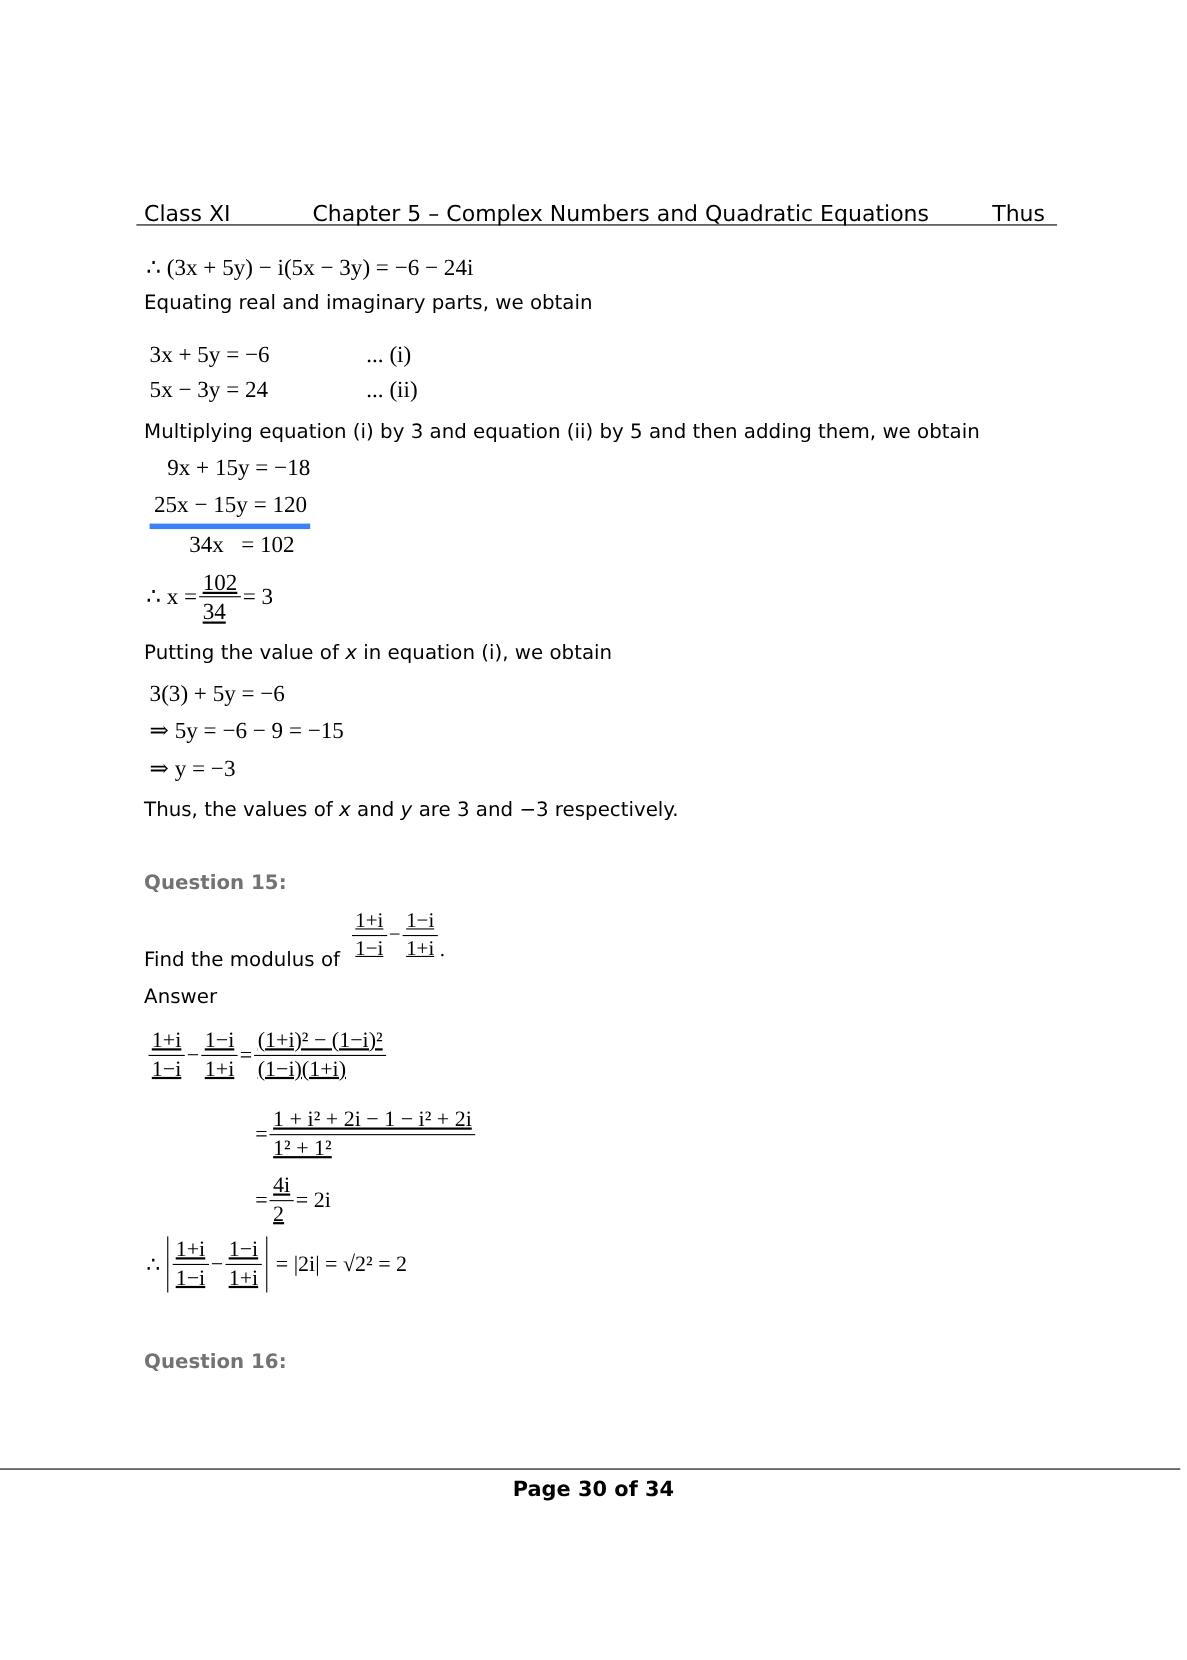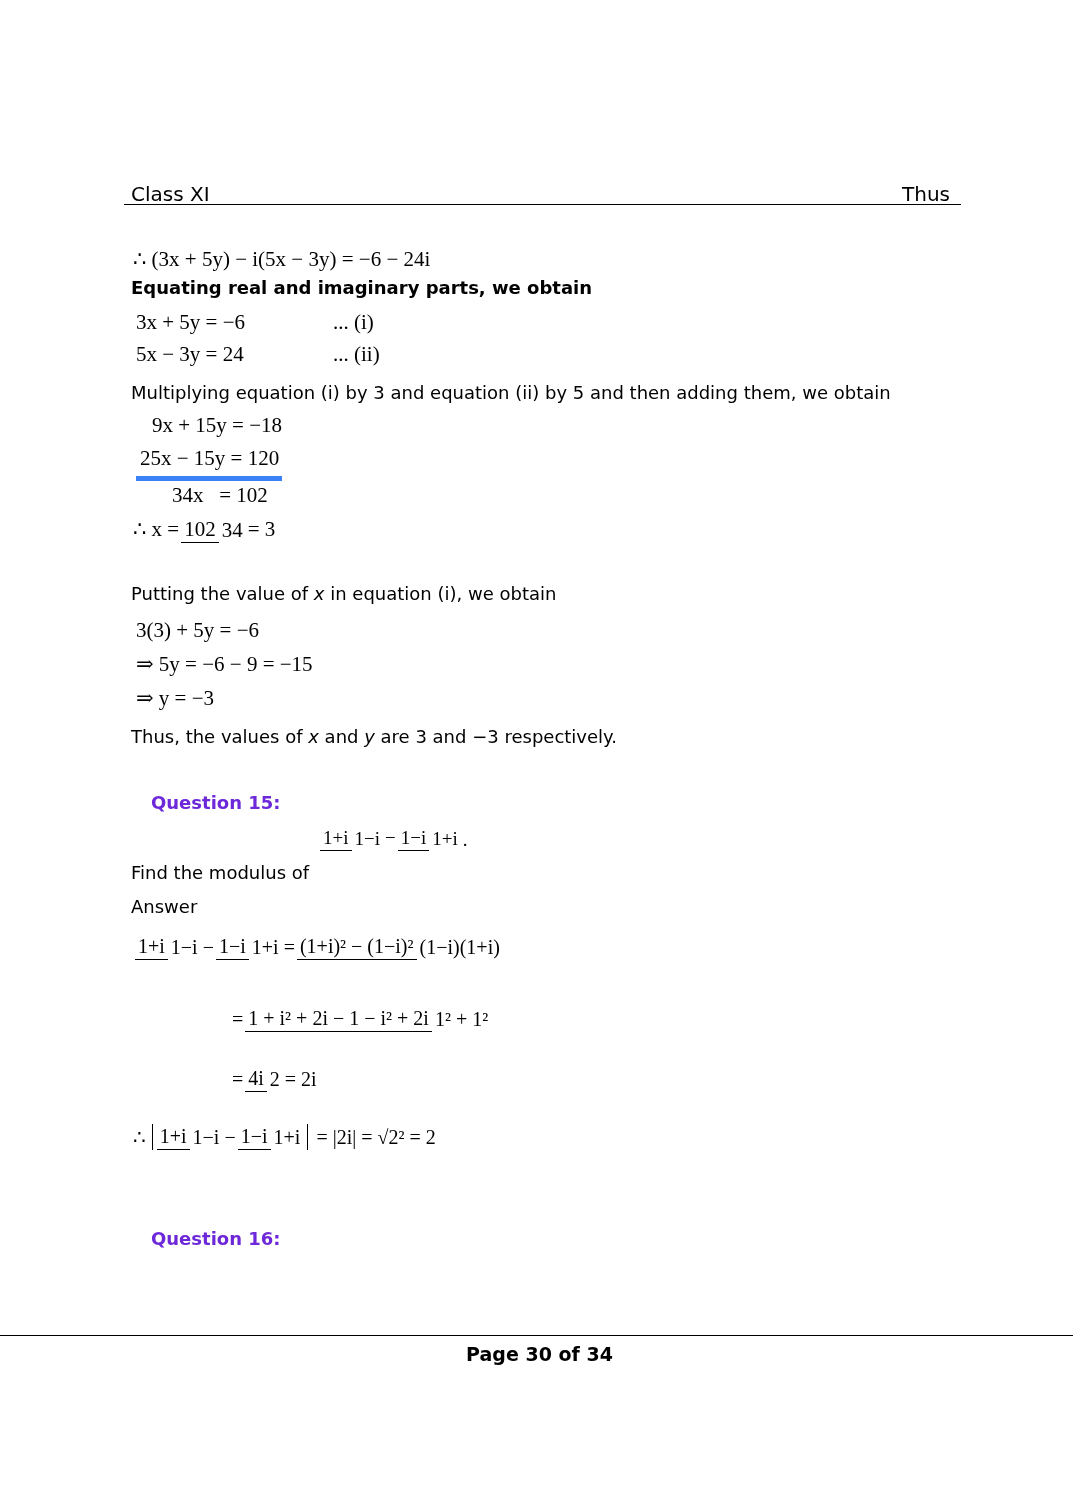--- a/index.html
+++ b/index.html
@@ -3,39 +3,40 @@
 <meta charset="utf-8">
 <style>
   html, body { margin: 0; padding: 0; background: #ffffff; }
   body { width: 1079px; height: 1509px; position: relative; overflow: hidden; color: #000; }
   .sans { font-family: "DejaVu Sans", "Liberation Sans", sans-serif; }
   .math { font-family: "Liberation Serif", "DejaVu Serif", serif; font-size: 21px; }
   .abs { position: absolute; white-space: nowrap; }
   .header { position: absolute; left: 124px; top: 180px; width: 837px; height: 24px; border-bottom: 1.5px solid #000; font-size: 20px; }
   .header span { position: absolute; top: 2px; }
   .body-text { font-size: 18px; }
-  .q-heading { font-size: 18px; font-weight: bold; color: #6d28d9; margin-left: 20px; }
+  .q-heading { font-size: 18px; font-weight: bold; color: #737373; }
   .footer-line { position: absolute; left: 0; top: 1335px; width: 1073px; border-top: 1.5px solid #000; }
   .footer { position: absolute; top: 1343px; left: 0; width: 1079px; text-align: center; font-size: 19px; font-weight: bold; }
-  .frac { display: inline-flex; flex-direction: row; align-items: center; vertical-align: middle; margin: 0 2px; }
+  .frac { display: inline-flex; flex-direction: column; align-items: flex-start; vertical-align: middle; margin: 0 2px; text-decoration: underline; }
   .frac .num { border-bottom: 1px solid #000; padding: 0 3px; line-height: 1.25; }
   .frac .den { padding: 0 3px; line-height: 1.25; }
   .abs-bar { display: inline-block; border-left: 1px solid #000; border-right: 1px solid #000; padding: 0 2px; vertical-align: middle; }
 </style>
 </head>
 <body>
 
 <div class="header sans">
   <span style="left:7px">Class XI</span>
+  <span style="left:160px">Chapter 5 – Complex Numbers and Quadratic Equations</span>
   <span style="right:11px">Thus</span>
 </div>
 
-<div class="abs math" style="left:133px; top:231px;margin-top:16px;">∴ (3x + 5y) − i(5x − 3y) = −6 − 24i</div>
+<div class="abs math" style="left:133px; top:231px;">∴ (3x + 5y) − i(5x − 3y) = −6 − 24i</div>
 
-<div class="abs sans body-text" style="left:131px; top:277px;font-weight:bold;">Equating real and imaginary parts, we obtain</div>
+<div class="abs sans body-text" style="left:131px; top:265px;">Equating real and imaginary parts, we obtain</div>
 
 <div class="abs math" style="left:136px; top:310px;">3x + 5y = −6</div>
 <div class="abs math" style="left:333px; top:310px;">... (i)</div>
 <div class="abs math" style="left:136px; top:342px;">5x − 3y = 24</div>
 <div class="abs math" style="left:333px; top:342px;">... (ii)</div>
 
 <div class="abs sans body-text" style="left:131px; top:382px;">Multiplying equation (i) by 3 and equation (ii) by 5 and then adding them, we obtain</div>
 
 <div class="abs math" style="left:152px; top:413px;">9x + 15y = −18</div>
 <div class="abs math" style="left:136px; top:446px; width:142px; border-bottom:5px solid #3b82f6; padding-bottom:5px; padding-left:4px;"><span>25x − 15y = 120</span></div>

